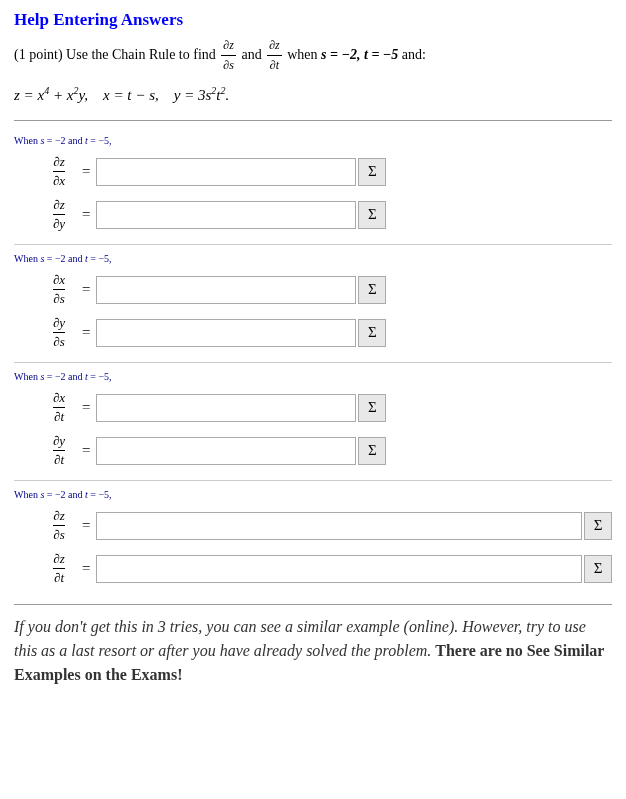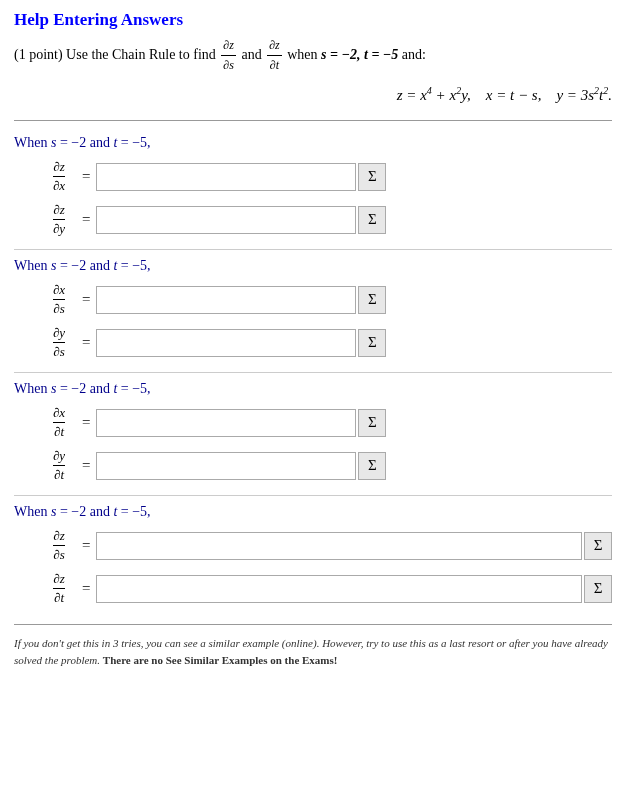--- a/index.html
+++ b/index.html
@@ -19,36 +19,36 @@
       display: block;
       margin-bottom: 6px;
     }
     .problem-statement {
       font-size: 14px;
       color: #000;
       margin-bottom: 10px;
       line-height: 1.6;
     }
     .math-display {
-      text-align: right;
+      text-align: left;
       font-size: 15px;
       margin: 10px 0 16px 0;
       font-style: italic;
     }
     hr {
       border: none;
       border-top: 1px solid #999;
       margin: 6px 0;
     }
     .section {
       padding: 8px 0 4px 0;
       border-bottom: 1px solid #ccc;
     }
     .section-label {
-      font-size: 14px;
+      font-size: 10px;
       color: #00008b;
       margin-bottom: 8px;
     }
     .field-row {
       display: flex;
       align-items: center;
       margin: 8px 0 8px 30px;
     }
     .fraction {
       display: inline-flex;
@@ -95,21 +95,21 @@
       height: 28px;
       font-size: 15px;
       display: flex;
       align-items: center;
       justify-content: center;
       cursor: pointer;
       margin-left: 2px;
       font-family: serif;
     }
     .footer-note {
-      font-size: 11px;
+      font-size: 16px;
       color: #333;
       font-style: italic;
       margin-top: 10px;
       line-height: 1.5;
     }
     .footer-note b {
       font-style: normal;
       font-weight: bold;
     }
     sup { font-size: 10px; }

